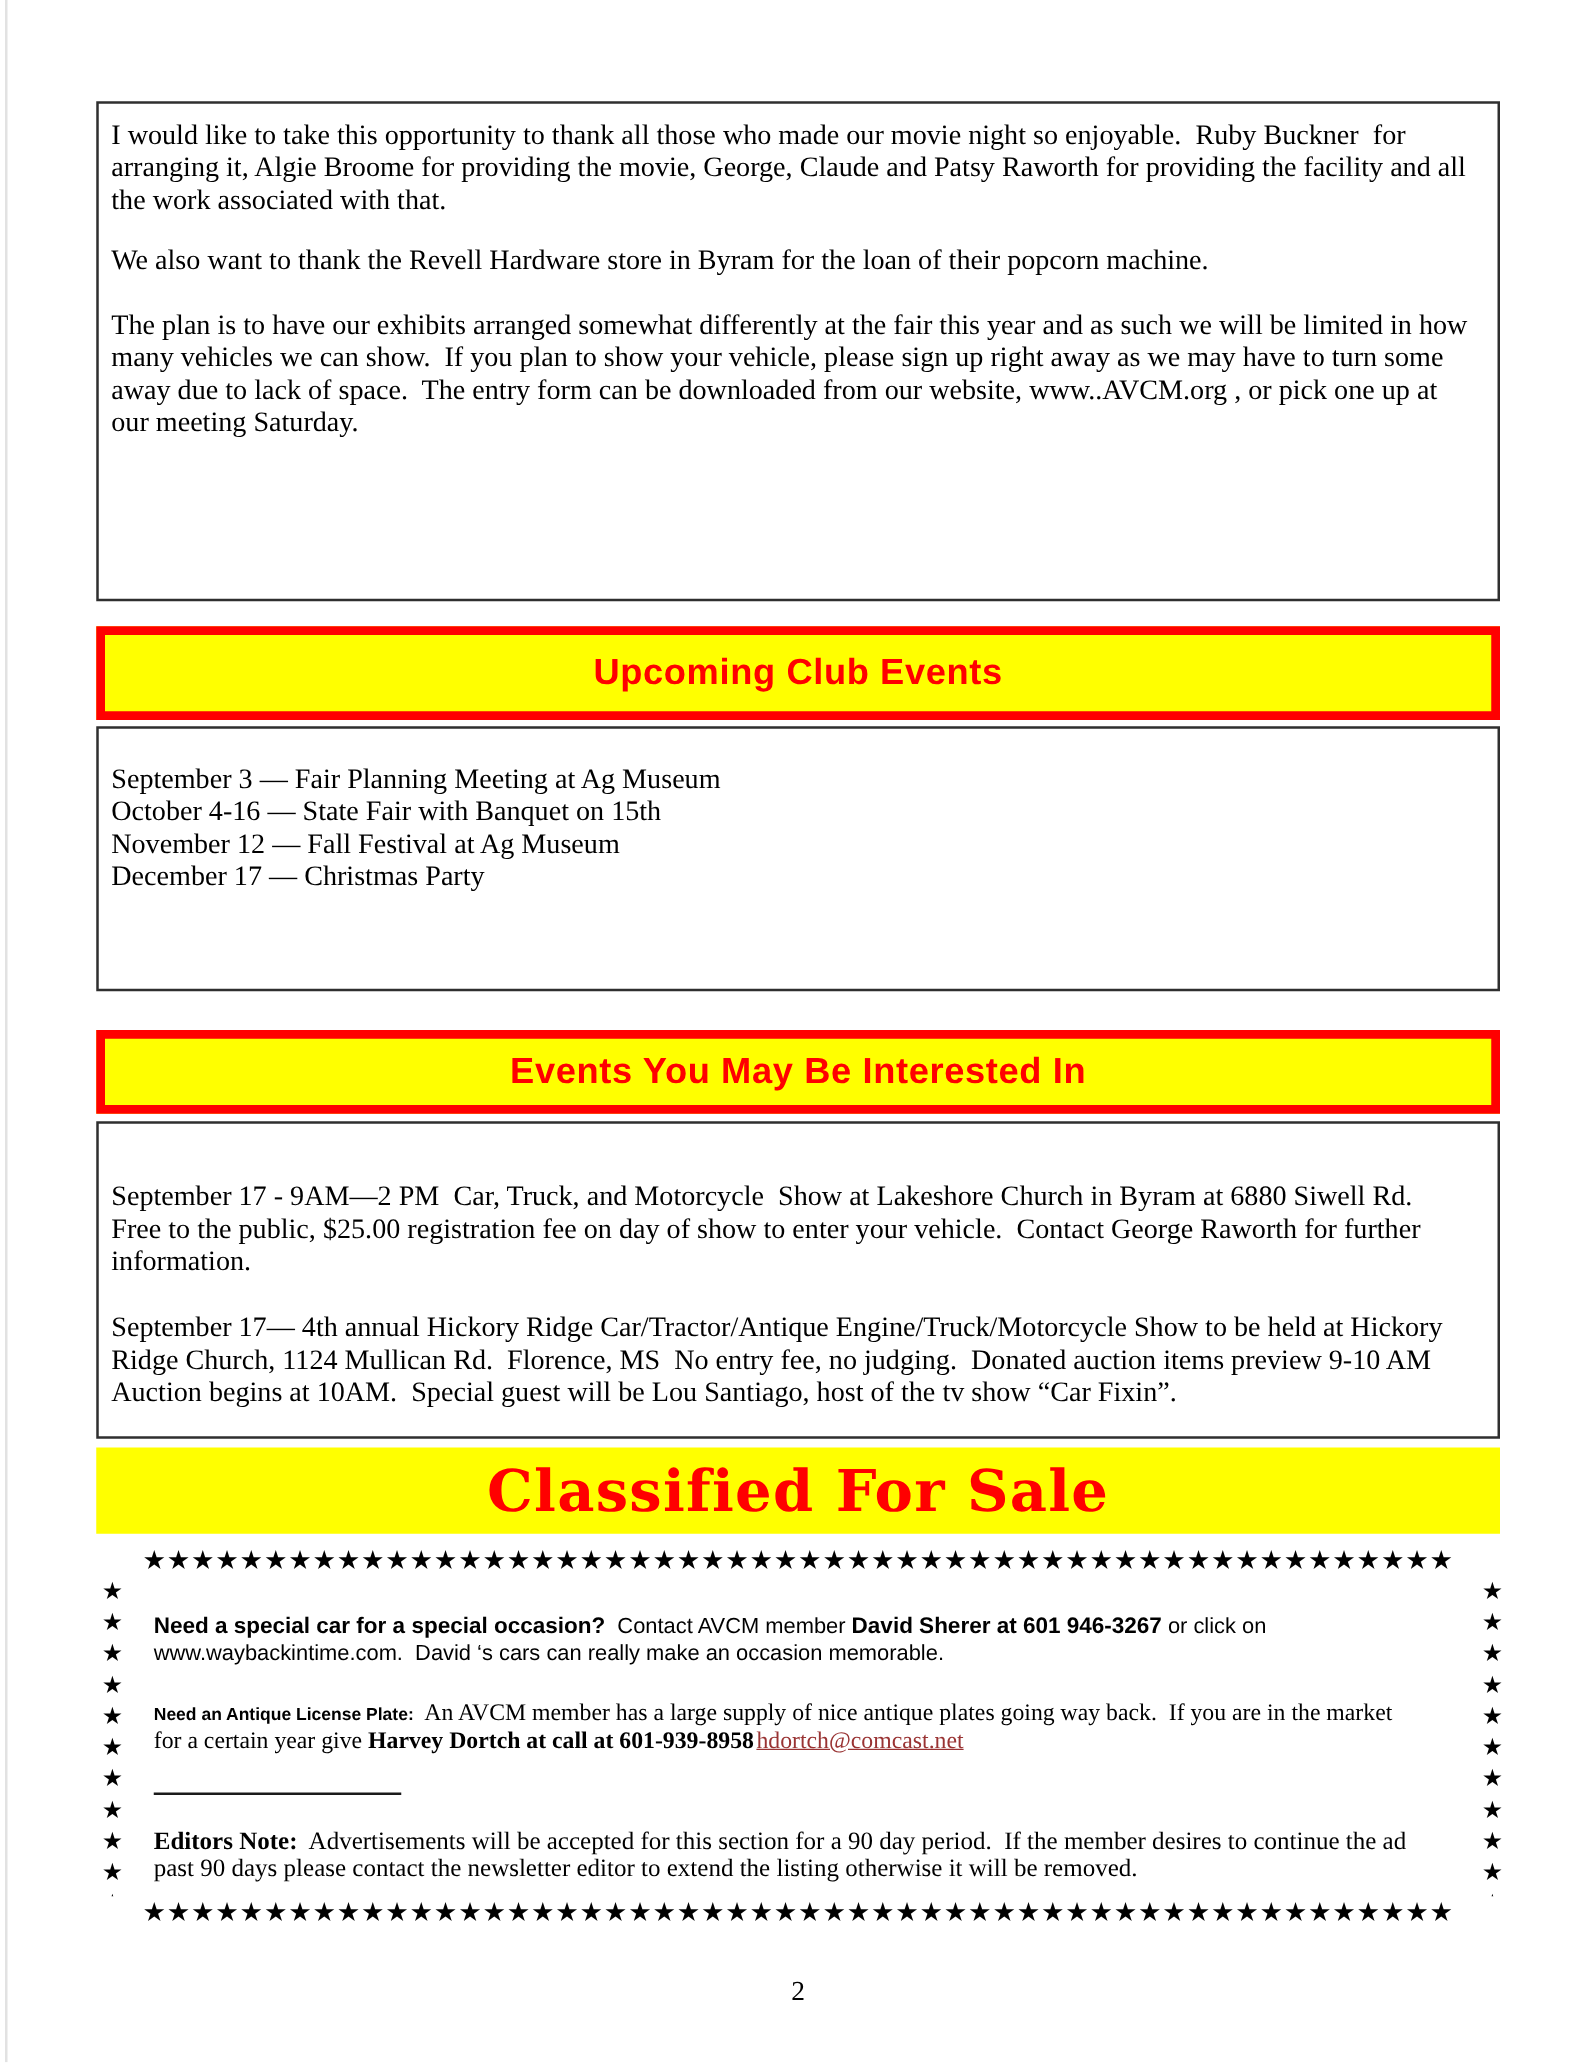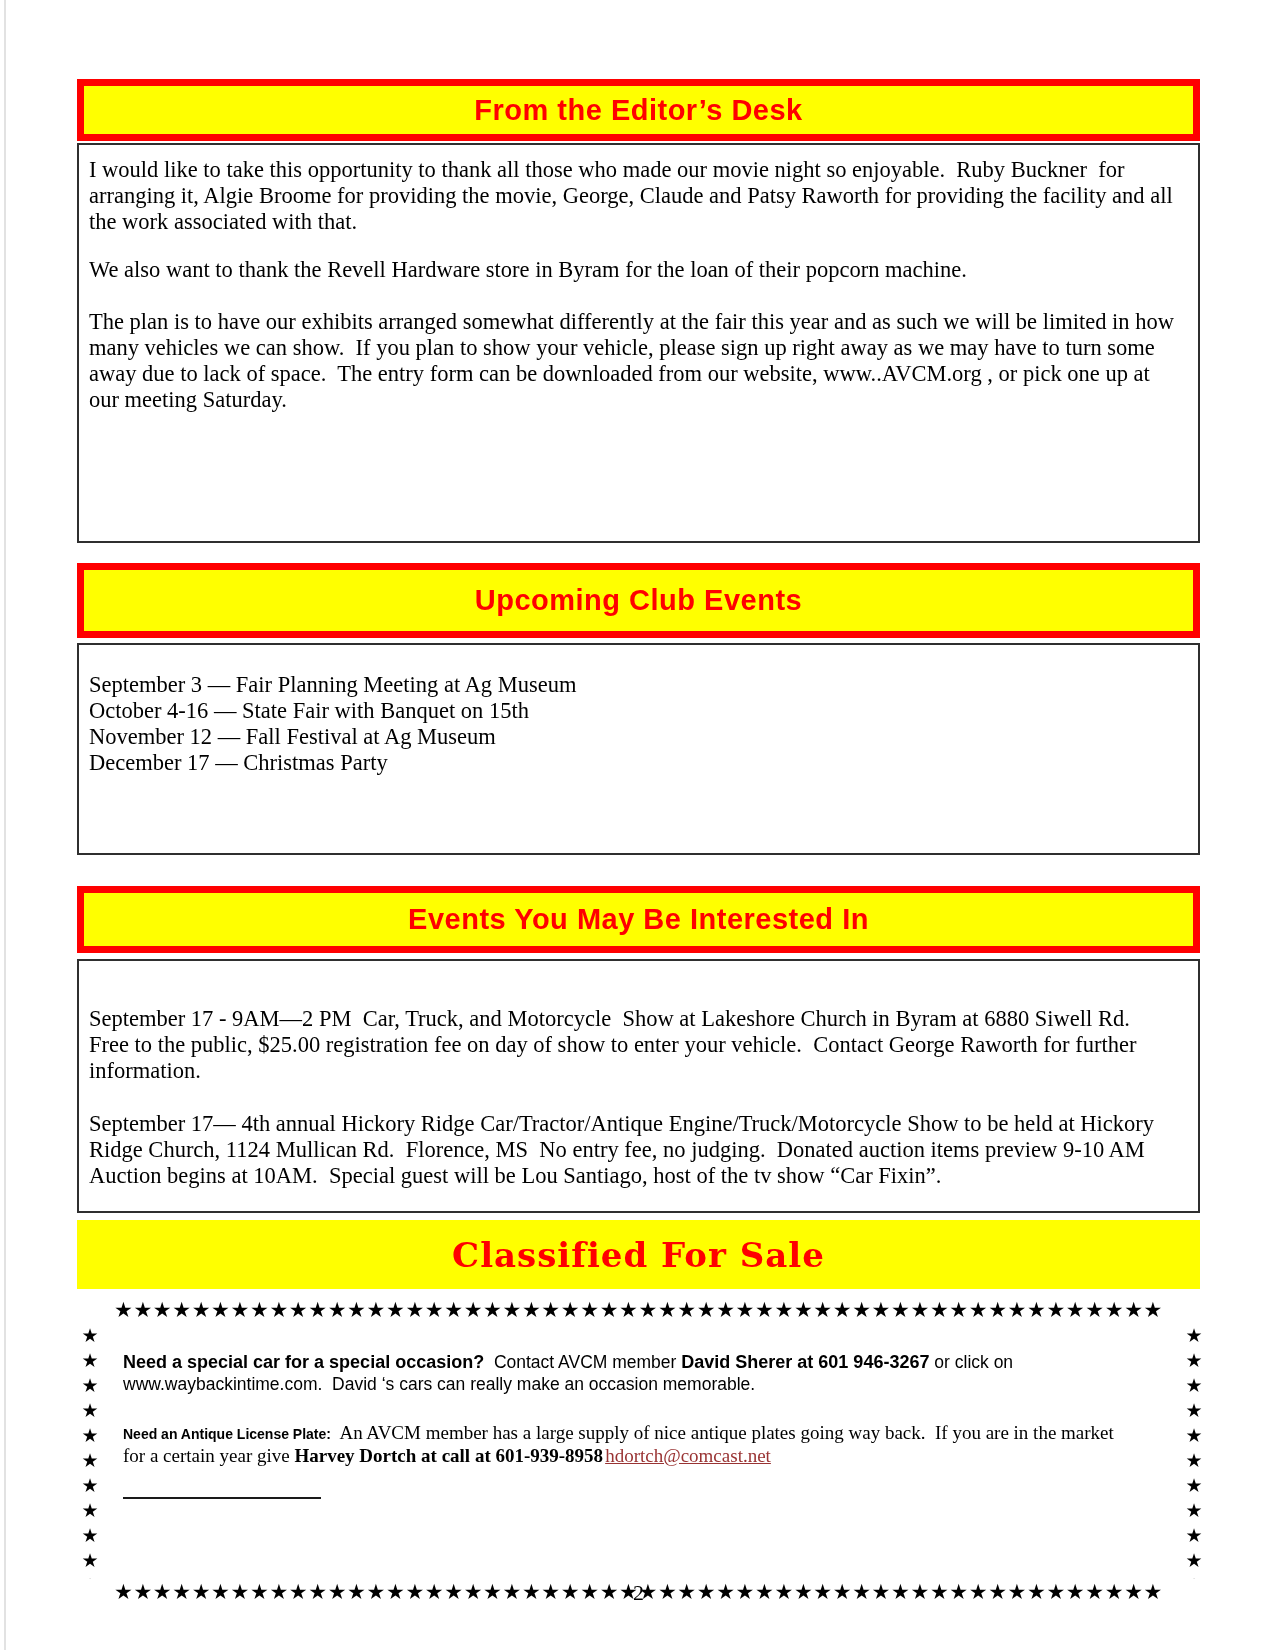--- a/index.html
+++ b/index.html
@@ -30,21 +30,21 @@
   .para-gap-26{margin-top:26px !important;}
   .para-gap-27{margin-top:27px !important;}
   .sig{margin-top:58px;margin-left:655px;}
   .sig div{white-space:pre-wrap;line-height:26px;}
   .event{white-space:pre-wrap;line-height:26px;}
 
   
   .classified-hdr{height:69px;background:#ffff00;margin-top:7px;
         display:flex;align-items:center;justify-content:center;}
   .classified-title{font-family:"DejaVu Serif",serif;font-weight:bold;
-        font-size:34px;color:#ff0000;letter-spacing:1px;}
+        font-size:46px;color:#ff0000;letter-spacing:1px;}
 
   .star-box{position:relative;height:304px;margin-top:10px;}
   .star-row{position:absolute;left:0;right:0;height:22px;font-size:21px;line-height:22px;
         letter-spacing:.6px;white-space:nowrap;overflow:hidden;text-align:center;
         font-family:"DejaVu Sans",sans-serif;}
   .star-row.top{top:0;}
   .star-row.bottom{bottom:0;}
   .star-col{position:absolute;top:25px;bottom:24px;width:24px;
         writing-mode:vertical-rl;text-orientation:upright;
         font-size:19px;line-height:24px;letter-spacing:3px;overflow:hidden;
@@ -67,23 +67,20 @@
   .page-num{position:absolute;left:77px;width:1123px;top:1580px;text-align:center;font-size:22px;}
 </style>
 </head>
 <body>
 
 <div class="page">
   <div class="page-edge"></div>
 
   <div class="content">
 
-    <div class="hdr hdr-1">
-        <span class="hdr-title">From the Editor’s Desk</span>
-      </div>
 
     <div class="tbox box-1">
       <p>I would like to take this opportunity to thank all those who made our movie night so enjoyable.  Ruby Buckner  for arranging it, Algie Broome for providing the movie, George, Claude and Patsy Raworth for providing the facility and all the work associated with that.</p>
       <p class="para-gap-22">We also want to thank the Revell Hardware store in Byram for the loan of their popcorn machine.</p>
       <p class="para-gap-26">The plan is to have our exhibits arranged somewhat differently at the fair this year and as such we will be limited in how many vehicles we can show.  If you plan to show your vehicle, please sign up right away as we may have to turn some away due to lack of space.  The entry form can be downloaded from our website, www..AVCM.org , or pick one up at our meeting Saturday.</p>
     </div>
 
     <div class="hdr hdr-2">
         <span class="hdr-title">Upcoming Club Events</span>
       </div>
@@ -113,20 +110,21 @@
       <div class="star-col left">★★★★★★★★★★★★</div>
       <div class="star-col right">★★★★★★★★★★★★</div>
 
       <div class="star-content">
         <p class="ad-sans"><span class="b">Need a special car for a special occasion?</span><span>  Contact AVCM member </span><span class="b">David Sherer at 601 946-3267</span><span> or click on www.waybackintime.com.  David ‘s cars can really make an occasion memorable.</span></p>
 
         <p class="ad-mixed"><span class="ad-label">Need an Antique License Plate:</span><span>  An AVCM member has a large supply of nice antique plates going way back.  If you are in the market for a certain year give </span><span class="ad-bold-serif">Harvey Dortch at call at 601-939-8958</span><a href="#" class="email-link">hdortch@comcast.net</a></p>
 
         <div class="rule"></div>
 
+        <p class="note"><span class="b">Editors Note:</span><span>  Advertisements will be accepted for this section for a 90 day period.  If the member desires to continue the ad past 90 days please contact the newsletter editor to extend the listing otherwise it will be removed.</span></p>
       </div>
 
       <div class="star-row bottom">★★★★★★★★★★★★★★★★★★★★★★★★★★★★★★★★★★★★★★★★★★★★★★★★★★★★★★</div>
     </div>
 
   </div>
 
   <div class="page-num">2</div>
 </div>
 

